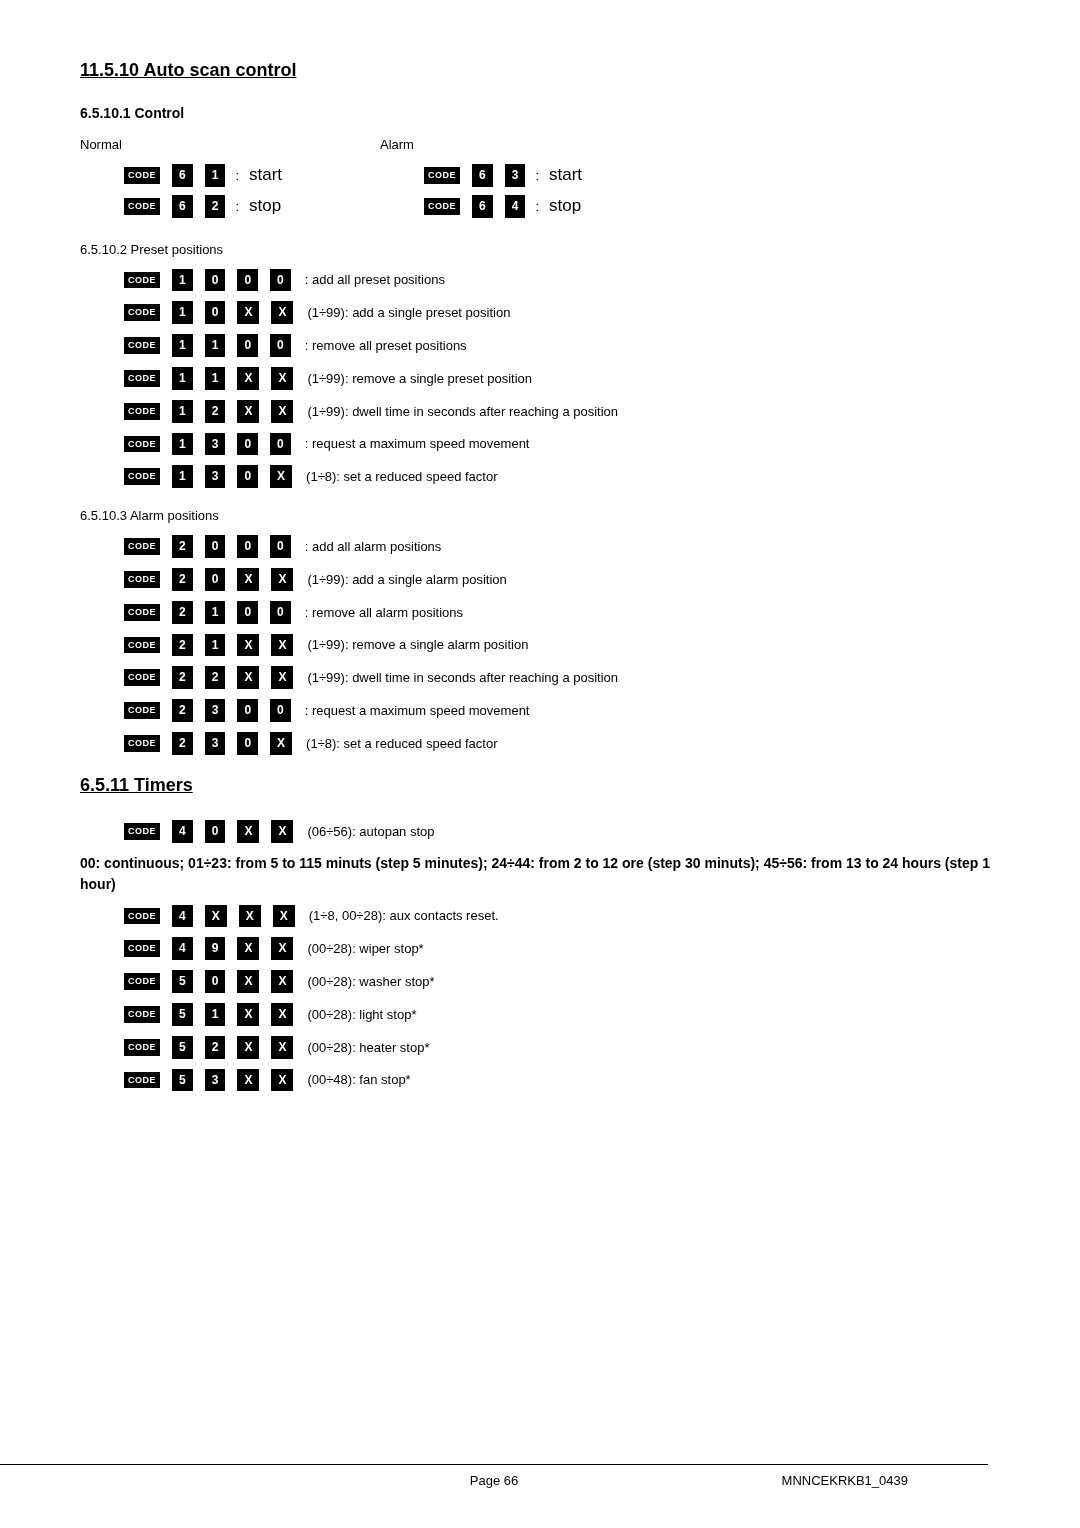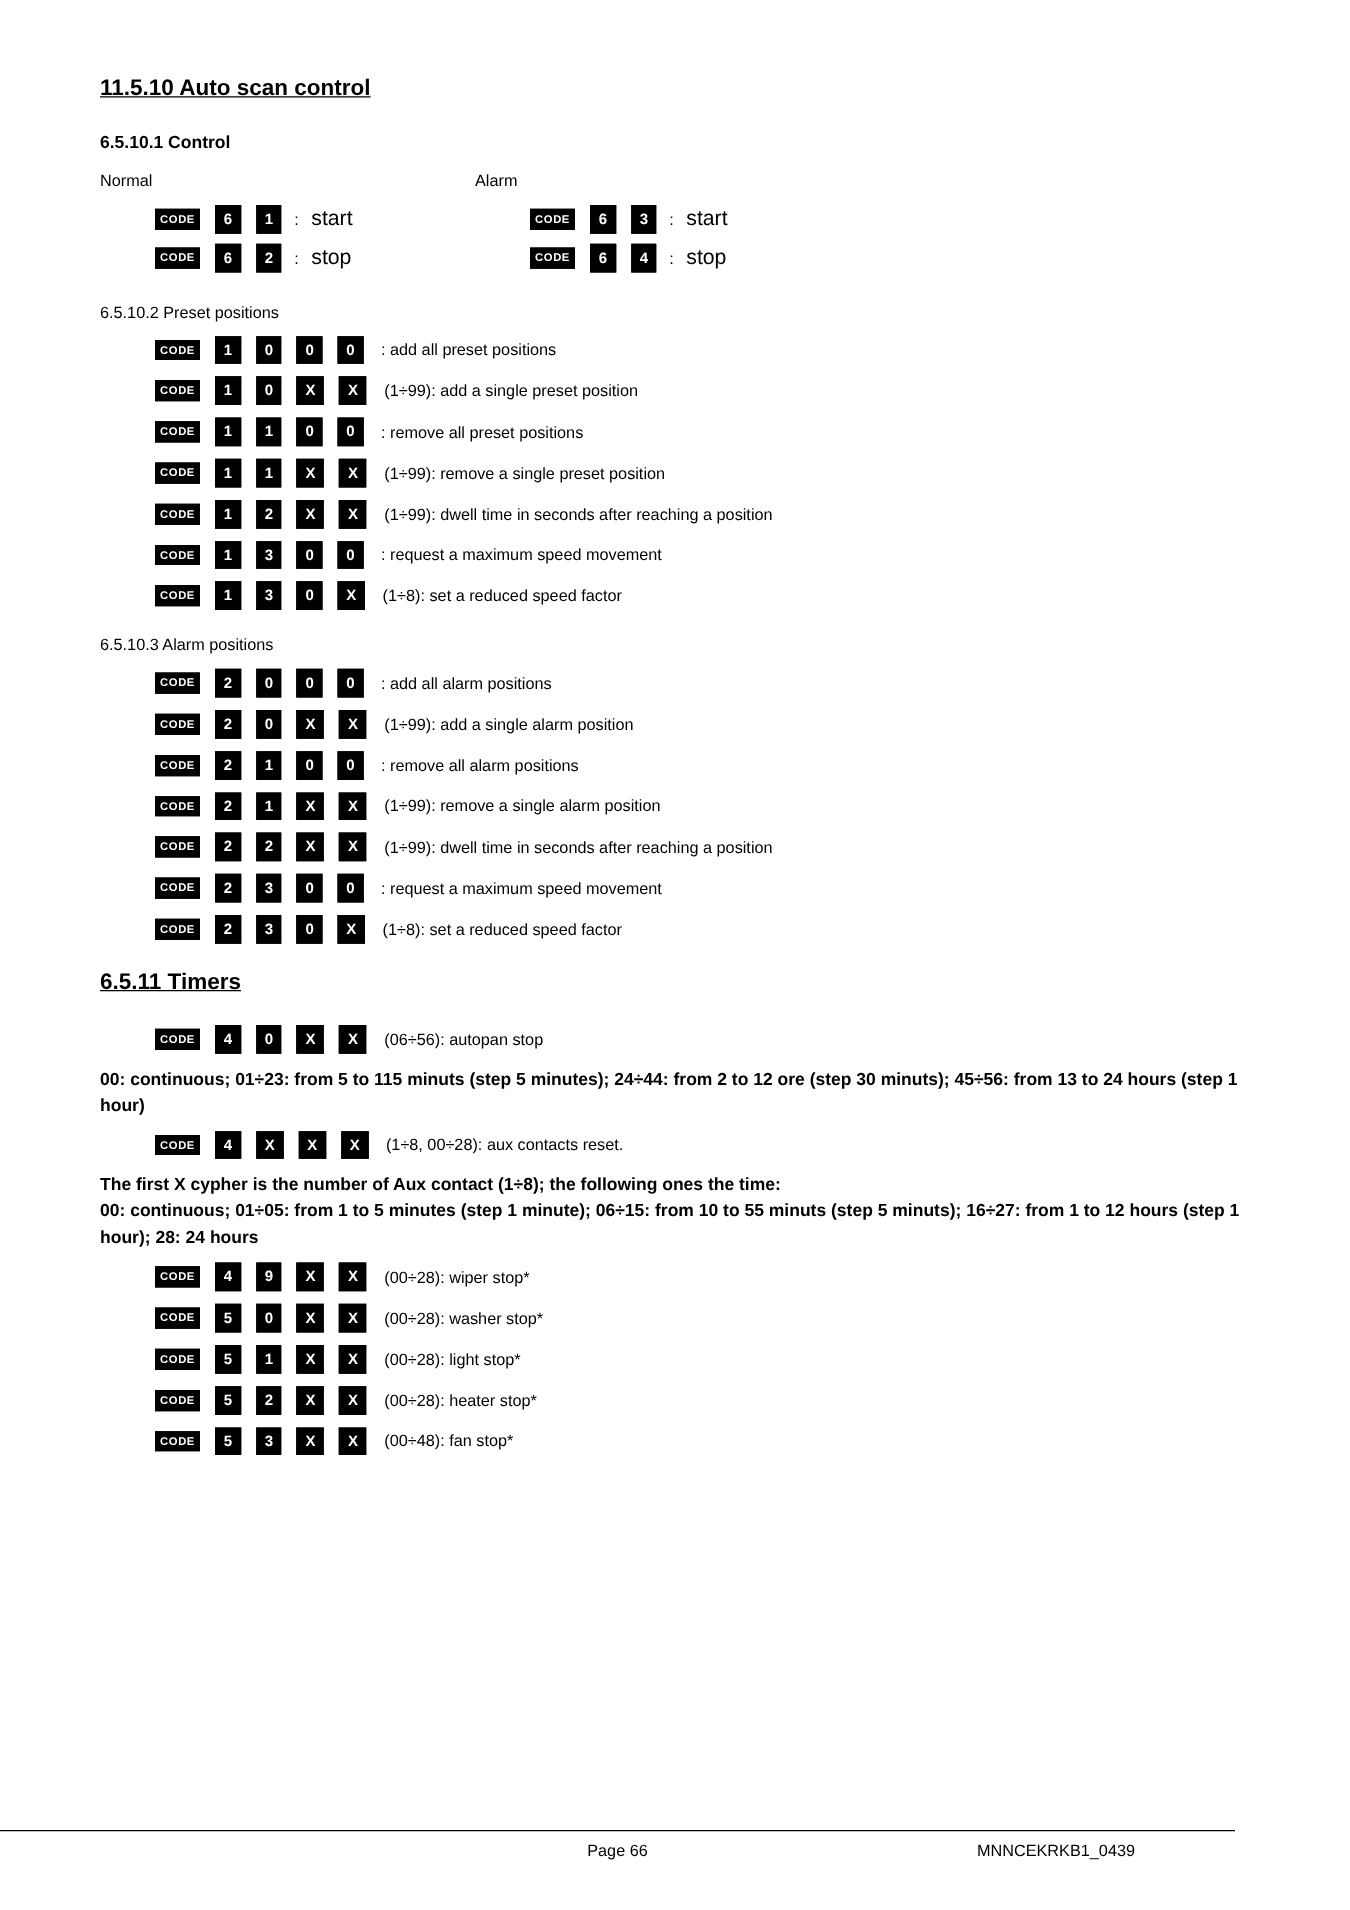--- a/index.html
+++ b/index.html
@@ -368,21 +368,20 @@
   <div class="cmd-row">
     <div class="code-block">
       <span class="code-badge">CODE</span>
       <span class="code-cell">4</span>
       <span class="code-cell">X</span>
       <span class="code-cell">X</span>
       <span class="code-cell">X</span>
     </div>
     <span class="cmd-desc">(1÷8, 00÷28): aux contacts reset.</span>
   </div>
-  <p class="para-text">The first X cypher is the number of Aux contact (1÷8); the following ones the time:<br>00: continuous; 01÷05: from 1 to 5 minutes (step 1 minute); 06÷15: from 10 to 55 minuts (step 5 minuts); 16÷27: from 1 to 12 hours (step 1 hour); 28: 24 hours</p>
 
   <div class="cmd-row">
     <div class="code-block">
       <span class="code-badge">CODE</span>
       <span class="code-cell">4</span>
       <span class="code-cell">9</span>
       <span class="code-cell">X</span>
       <span class="code-cell">X</span>
     </div>
     <span class="cmd-desc">(00÷28): wiper stop*</span>

